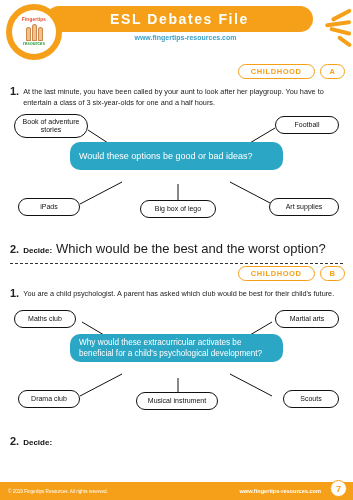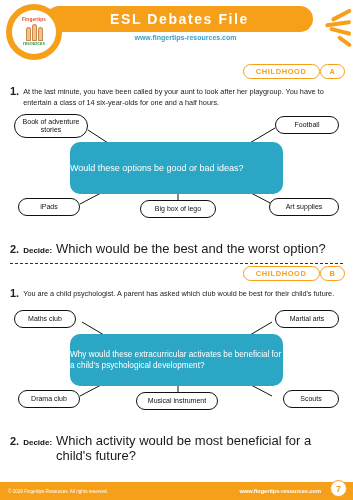--- a/index.html
+++ b/index.html
@@ -119,20 +119,21 @@
   .ray.r1 { width: 22px; top: 8px;  transform: rotate(-28deg); }
   .ray.r2 { width: 26px; top: 20px; transform: rotate(-8deg); }
   .ray.r3 { width: 22px; top: 32px; transform: rotate(14deg); }
   .ray.r4 { width: 16px; top: 44px; transform: rotate(36deg); }
 
   
   .chip-row {
     display: flex;
     justify-content: flex-end;
     align-items: flex-start;
+    gap: 5px;
     padding: 0 8px;
     margin-top: 2px;
   }
   .chip-topic {
     background: #ffffff;
     border: 1.4px solid #f6a01a;
     border-radius: 9px;
     color: #f6a01a;
     font-size: 7.5px;
     font-weight: bold;
@@ -193,29 +194,29 @@
     justify-content: center;
     padding: 2px 4px;
     line-height: 1.15;
     z-index: 3;
   }
   .center-node {
     position: absolute;
     left: 60px;
     right: 60px;
     top: 30px;
-    height: 52px;
+    height: 28px;
     background: #2ba6c4;
     border: none;
     border-radius: 10px;
     color: #ffffff;
     font-size: 9px;
     display: flex;
     align-items: center;
-    padding: 5px 0;
+    padding: 5px 9px;
     line-height: 1.35;
     z-index: 4;
     text-align: left;
   }
   .n-tl { left: 4px;   top: 2px;  width: 74px;  height: 24px; }
   .n-tr { right: 4px;  top: 4px;  width: 64px;  height: 18px; }
   .n-bl { left: 8px;   bottom: 4px; width: 62px; height: 18px; }
   .n-bc { left: 130px; bottom: 2px; width: 76px; height: 18px; }
   .n-br { right: 4px;  bottom: 4px; width: 70px; height: 18px; }
 
@@ -297,21 +298,21 @@
 </div>
 
 <div class="chip-row">
   <span class="chip-topic">CHILDHOOD</span>
   <span class="chip-letter">A</span>
 </div>
 
 <div class="section">
   <div class="q-row">
     <span class="q-num">1.</span>
-    <span class="q-text">At the last minute, you have been called by your aunt to look after her playgroup. You have to entertain a class of 14 six-year-olds for one and a half hours.</span>
+    <span class="q-text">At the last minute, you have been called by your aunt to look after her playgroup. You have to entertain a class of 3 six-year-olds for one and a half hours.</span>
   </div>
 
   <div class="mindmap">
     <svg class="mm-svg" viewBox="0 0 333 108" preserveAspectRatio="none">
       <line x1="78" y1="18" x2="118" y2="44" stroke="#111" stroke-width="1"></line>
       <line x1="265" y1="16" x2="218" y2="44" stroke="#111" stroke-width="1"></line>
       <line x1="70" y1="92" x2="112" y2="70" stroke="#111" stroke-width="1"></line>
       <line x1="168" y1="88" x2="168" y2="72" stroke="#111" stroke-width="1"></line>
       <line x1="262" y1="92" x2="220" y2="70" stroke="#111" stroke-width="1"></line>
     </svg>
@@ -357,21 +358,20 @@
     <div class="node n-tr" style="top:6px;">Martial arts</div>
     <div class="center-node" style="font-size:8.2px;">Why would these extracurricular activates be beneficial for a child's psychological development?</div>
     <div class="node n-bl">Drama club</div>
     <div class="node n-bc" style="width:82px;left:126px;">Musical instrument</div>
     <div class="node n-br" style="width:56px;">Scouts</div>
   </div>
 
   <div class="decide-row">
     <span class="decide-num">2.</span>
     <span class="decide-label">Decide:</span>
-    <span class="decide-text">Which activity would be most beneficial for a child's future?</span>
   </div>
 </div>
 
 <div class="footer">
   <span class="footer-left">© 2019 Fingertips Resources.  All rights reserved.</span>
   <span class="footer-right" style="margin-right:24px;">www.fingertips-resources.com</span>
 </div>
 <div class="page-circle">7</div>
 
 </body></html>

